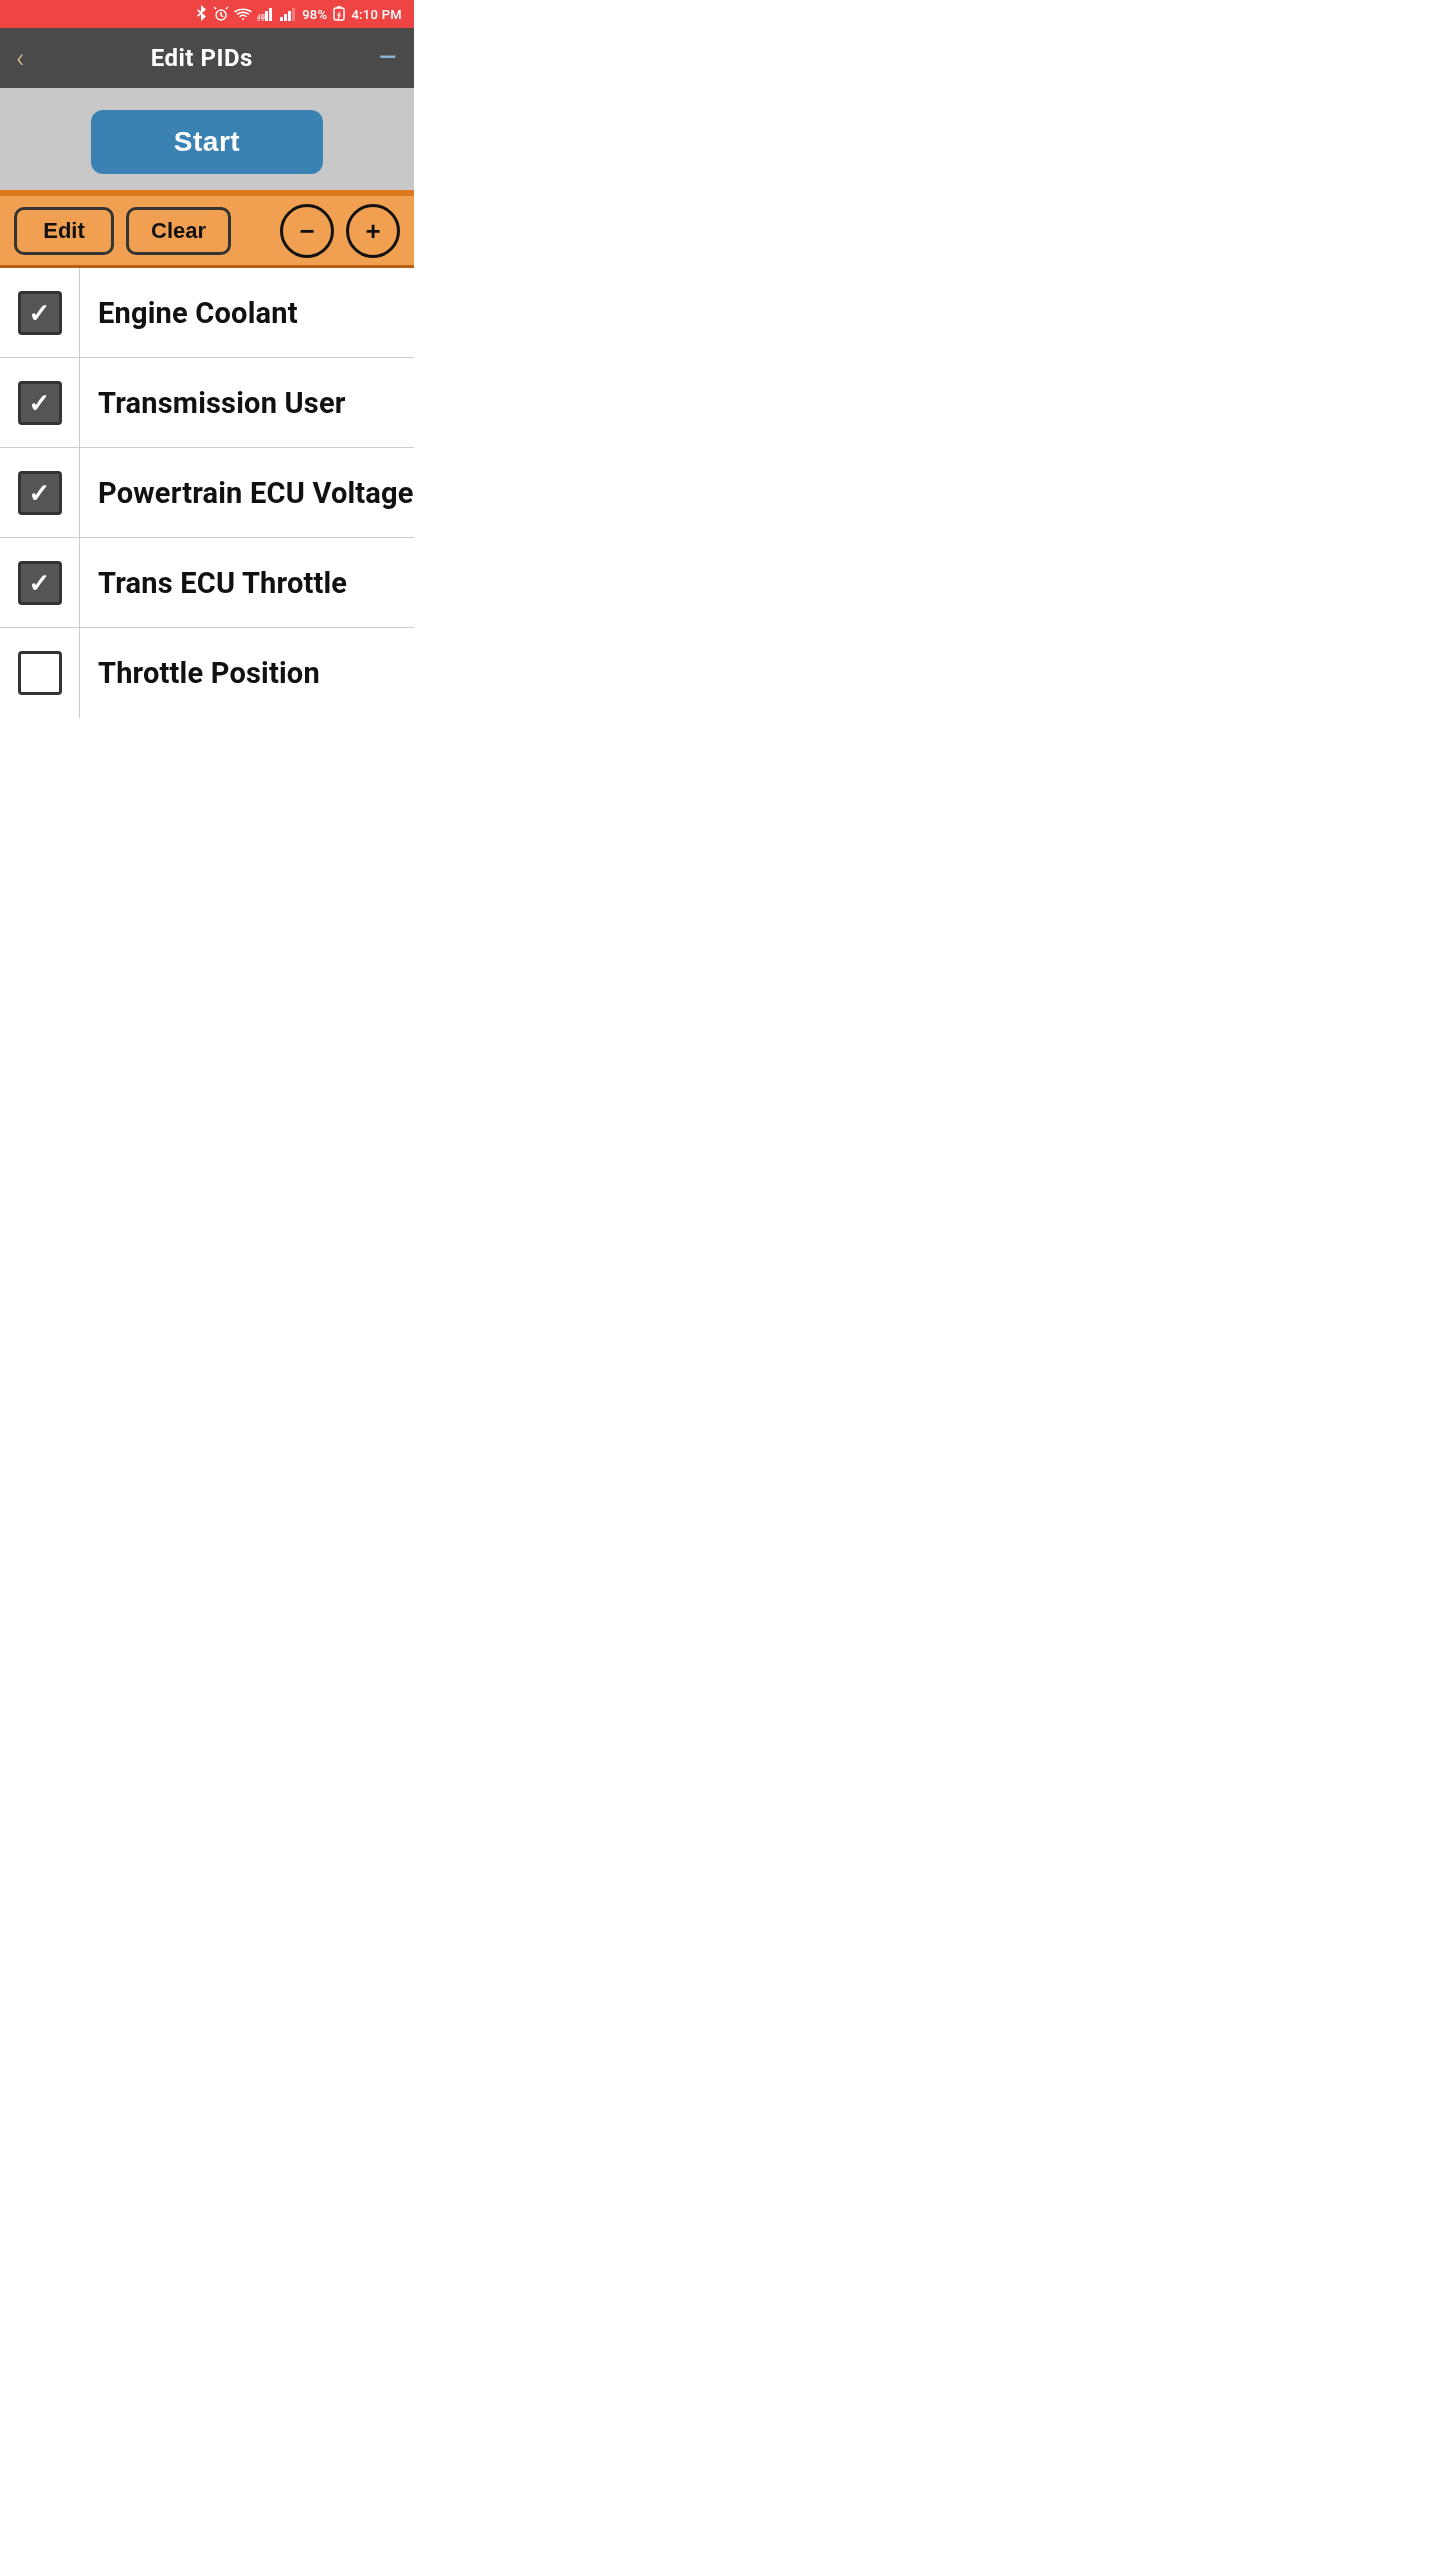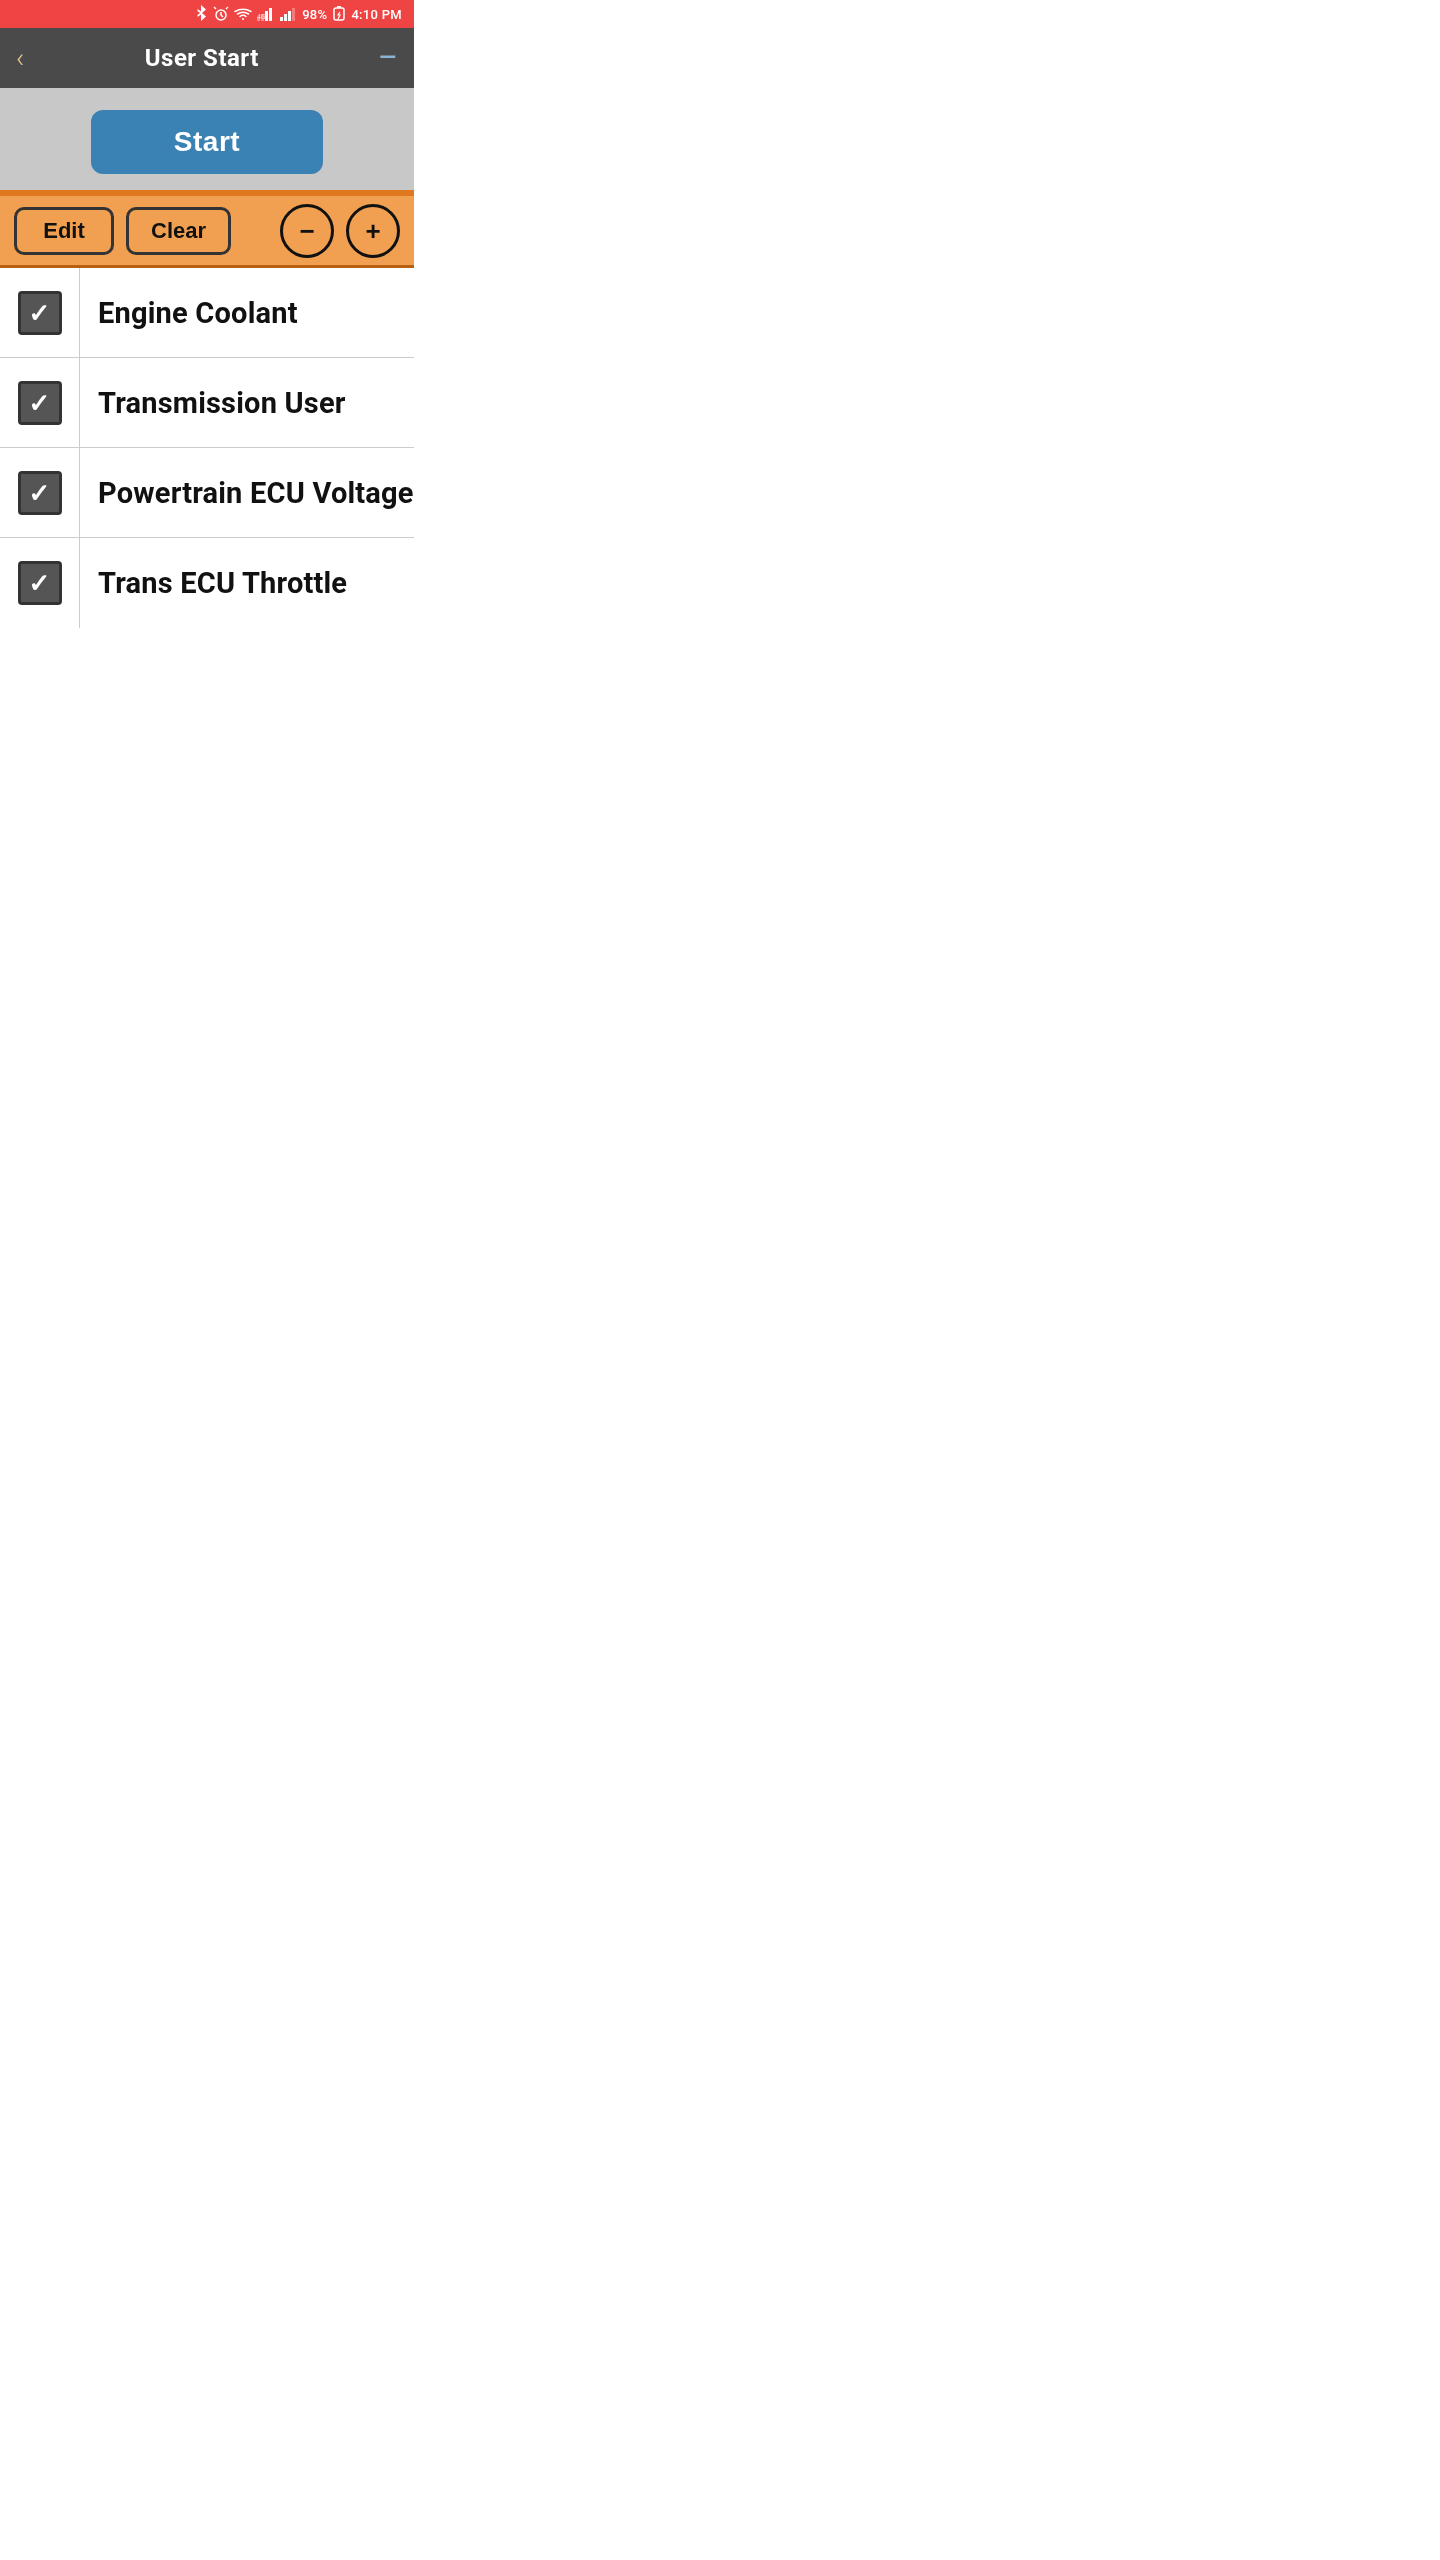--- a/index.html
+++ b/index.html
@@ -232,21 +232,21 @@
   <svg width="12" height="16" viewBox="0 0 12 16" fill="white">
     <rect x="1" y="2" width="10" height="12" rx="2" fill="none" stroke="white" stroke-width="1.5"></rect>
     <rect x="4" y="0" width="4" height="2" fill="white"></rect>
     <path d="M7 6 L5 9 L7 9 L5 13" stroke="white" stroke-width="1.2" fill="none"></path>
   </svg>
   <span class="status-bar-text">4:10 PM</span>
 </div>
 
 <div class="nav-bar">
   <span class="nav-back">‹</span>
-  <span class="nav-title">User Start</span>
+  <span class="nav-title">Edit PIDs</span>
   <span class="nav-menu">—</span>
 </div>
 
 <div class="start-area">
   <button class="start-btn">Start</button>
 </div>
 
 <div class="orange-divider"></div>
 
 <div class="toolbar">
@@ -283,15 +283,21 @@
       <span class="pid-label">Powertrain ECU Voltage</span>
     </div>
     <div class="pid-row">
       <div class="checkbox-cell">
         <div class="checkbox-box checked">
           <span class="checkmark">✓</span>
         </div>
       </div>
       <span class="pid-label">Trans ECU Throttle</span>
     </div>
+    <div class="pid-row">
+      <div class="checkbox-cell">
+        <div class="checkbox-box"></div>
+      </div>
+      <span class="pid-label">Throttle Position</span>
+    </div>
   </div>
 
 <div class="bottom-area"></div>
 
 </body></html>

